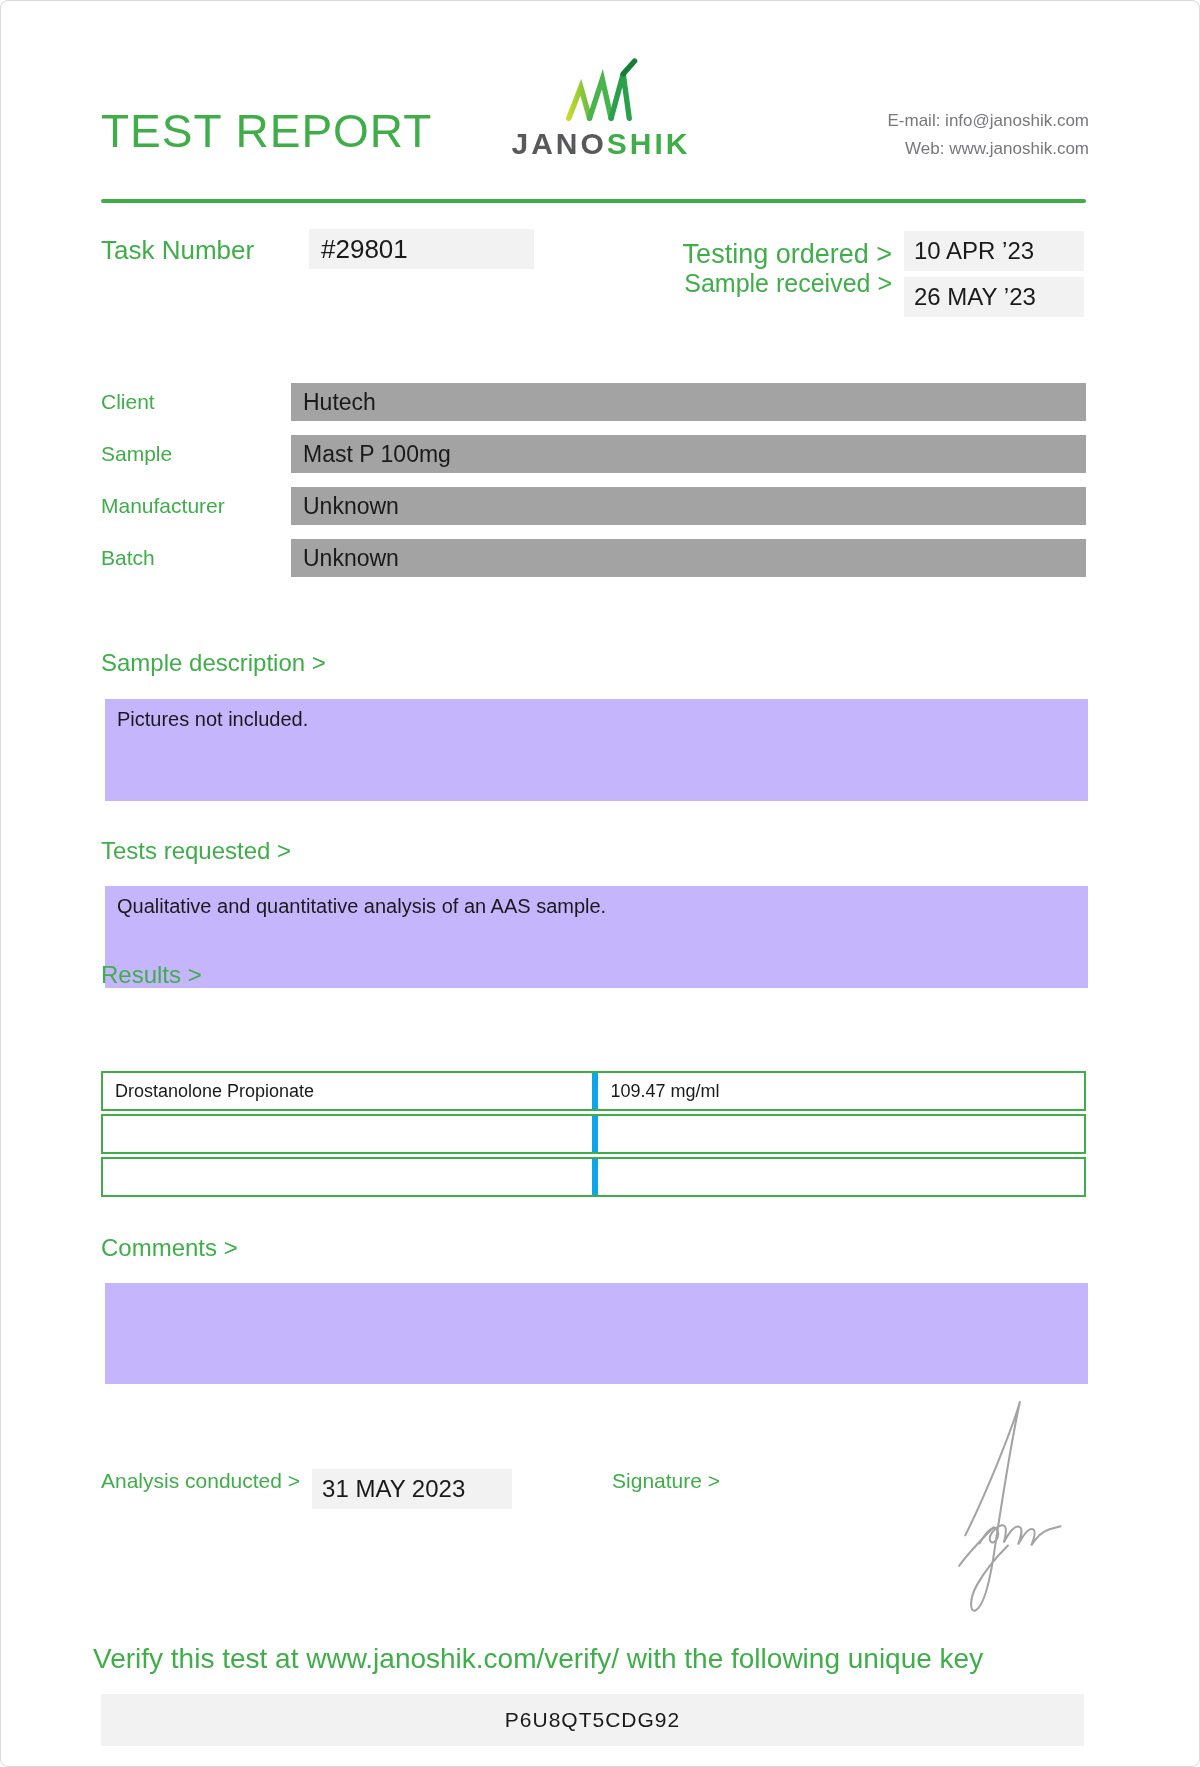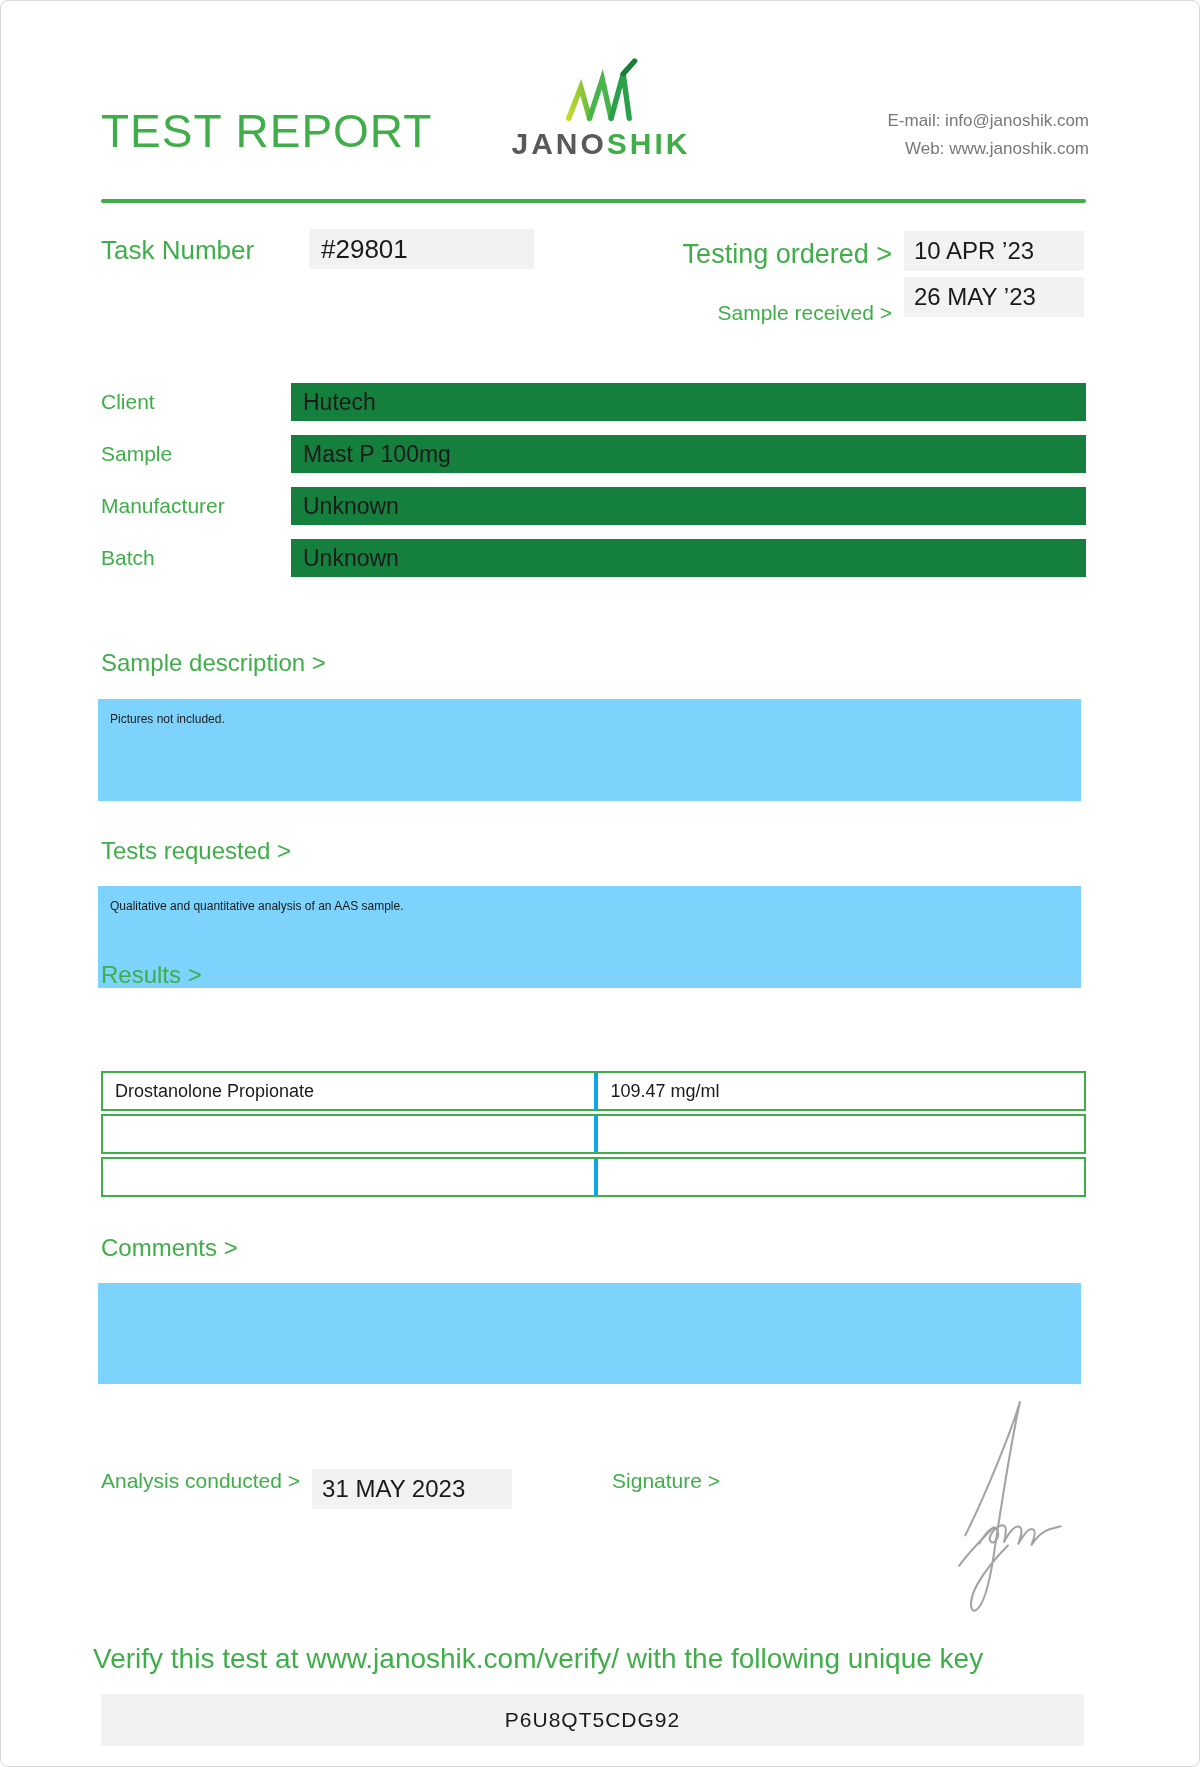--- a/index.html
+++ b/index.html
@@ -28,44 +28,44 @@
   .gbox { background:#f2f2f2; }
 
   .task-label { position:absolute; left:100px; top:234px; font-size:26px; color:#3fae49; }
   .task-box {
     position:absolute; left:308px; top:228px; width:225px; height:40px;
     font-size:26px; line-height:40px; padding-left:12px; color:#1a1a1a;
   }
   .ordered-label  { position:absolute; right:307px; top:238px; font-size:27px; color:#3fae49; white-space:nowrap; }
   .ordered-box    { position:absolute; left:903px; top:230px; width:180px; height:40px;
                     font-size:24px; line-height:40px; padding-left:10px; color:#1a1a1a; }
-  .received-label { position:absolute; right:307px; top:300px; font-size:21px; color:#3fae49; white-space:nowrap; }
+  .received-label { position:absolute; right:307px; top:268px; font-size:25px; color:#3fae49; white-space:nowrap; }
   .received-box   { position:absolute; left:903px; top:276px; width:180px; height:40px;
                     font-size:24px; line-height:40px; padding-left:10px; color:#1a1a1a; }
 
   .info-rows { position:absolute; left:100px; top:382px; width:985px; }
   .info-row { display:flex; align-items:center; height:38px; margin-bottom:14px; }
   .info-label { width:190px; font-size:21px; color:#3fae49; }
   .info-value {
-    flex:1; height:38px; background:#15803d; font-size:23px; line-height:38px;
+    flex:1; height:38px; background:#a3a3a3; font-size:23px; line-height:38px;
     padding-left:12px; color:#1a1a1a;
   }
 
   .sec-label { position:absolute; left:100px; font-size:24px; color:#3fae49; }
   .sec-box {
-    position:absolute; left:97px; width:983px; height:102px; background:#7dd3fc;
-    font-size:12px; color:#1a1a1a; padding:8px 12px; line-height:24px;
+    position:absolute; left:104px; width:983px; height:102px; background:#c4b5fd;
+    font-size:20px; color:#1a1a1a; padding:8px 12px; line-height:24px;
   }
 
   .results-table { position:absolute; left:100px; top:1070px; width:985px; }
   .r-row {
     display:flex; height:40px; border:2px solid #3fae49; margin-bottom:3px; background:#ffffff;
   }
   .r-cell { line-height:36px; font-size:18px; color:#1a1a1a; padding-left:12px; }
-  .r-cell.c1 { width:50.5%; border-right:4px solid #0ea5e9; }
+  .r-cell.c1 { width:50.5%; border-right:6px solid #0ea5e9; }
   .r-cell.c2 { flex:1; }
 
   .analysis-row { position:absolute; left:100px; top:1468px; height:40px; display:flex; align-items:flex-start; }
   .analysis-label { font-size:21px; color:#3fae49; white-space:nowrap; }
   .analysis-box {
     margin-left:12px; width:200px; height:40px; background:#f2f2f2;
     font-size:24px; line-height:40px; padding-left:10px; color:#1a1a1a; white-space:nowrap;
   }
   .sig-label { margin-left:100px; font-size:21px; color:#3fae49; white-space:nowrap; }
   .signature { position:absolute; left:948px; top:1392px; }

